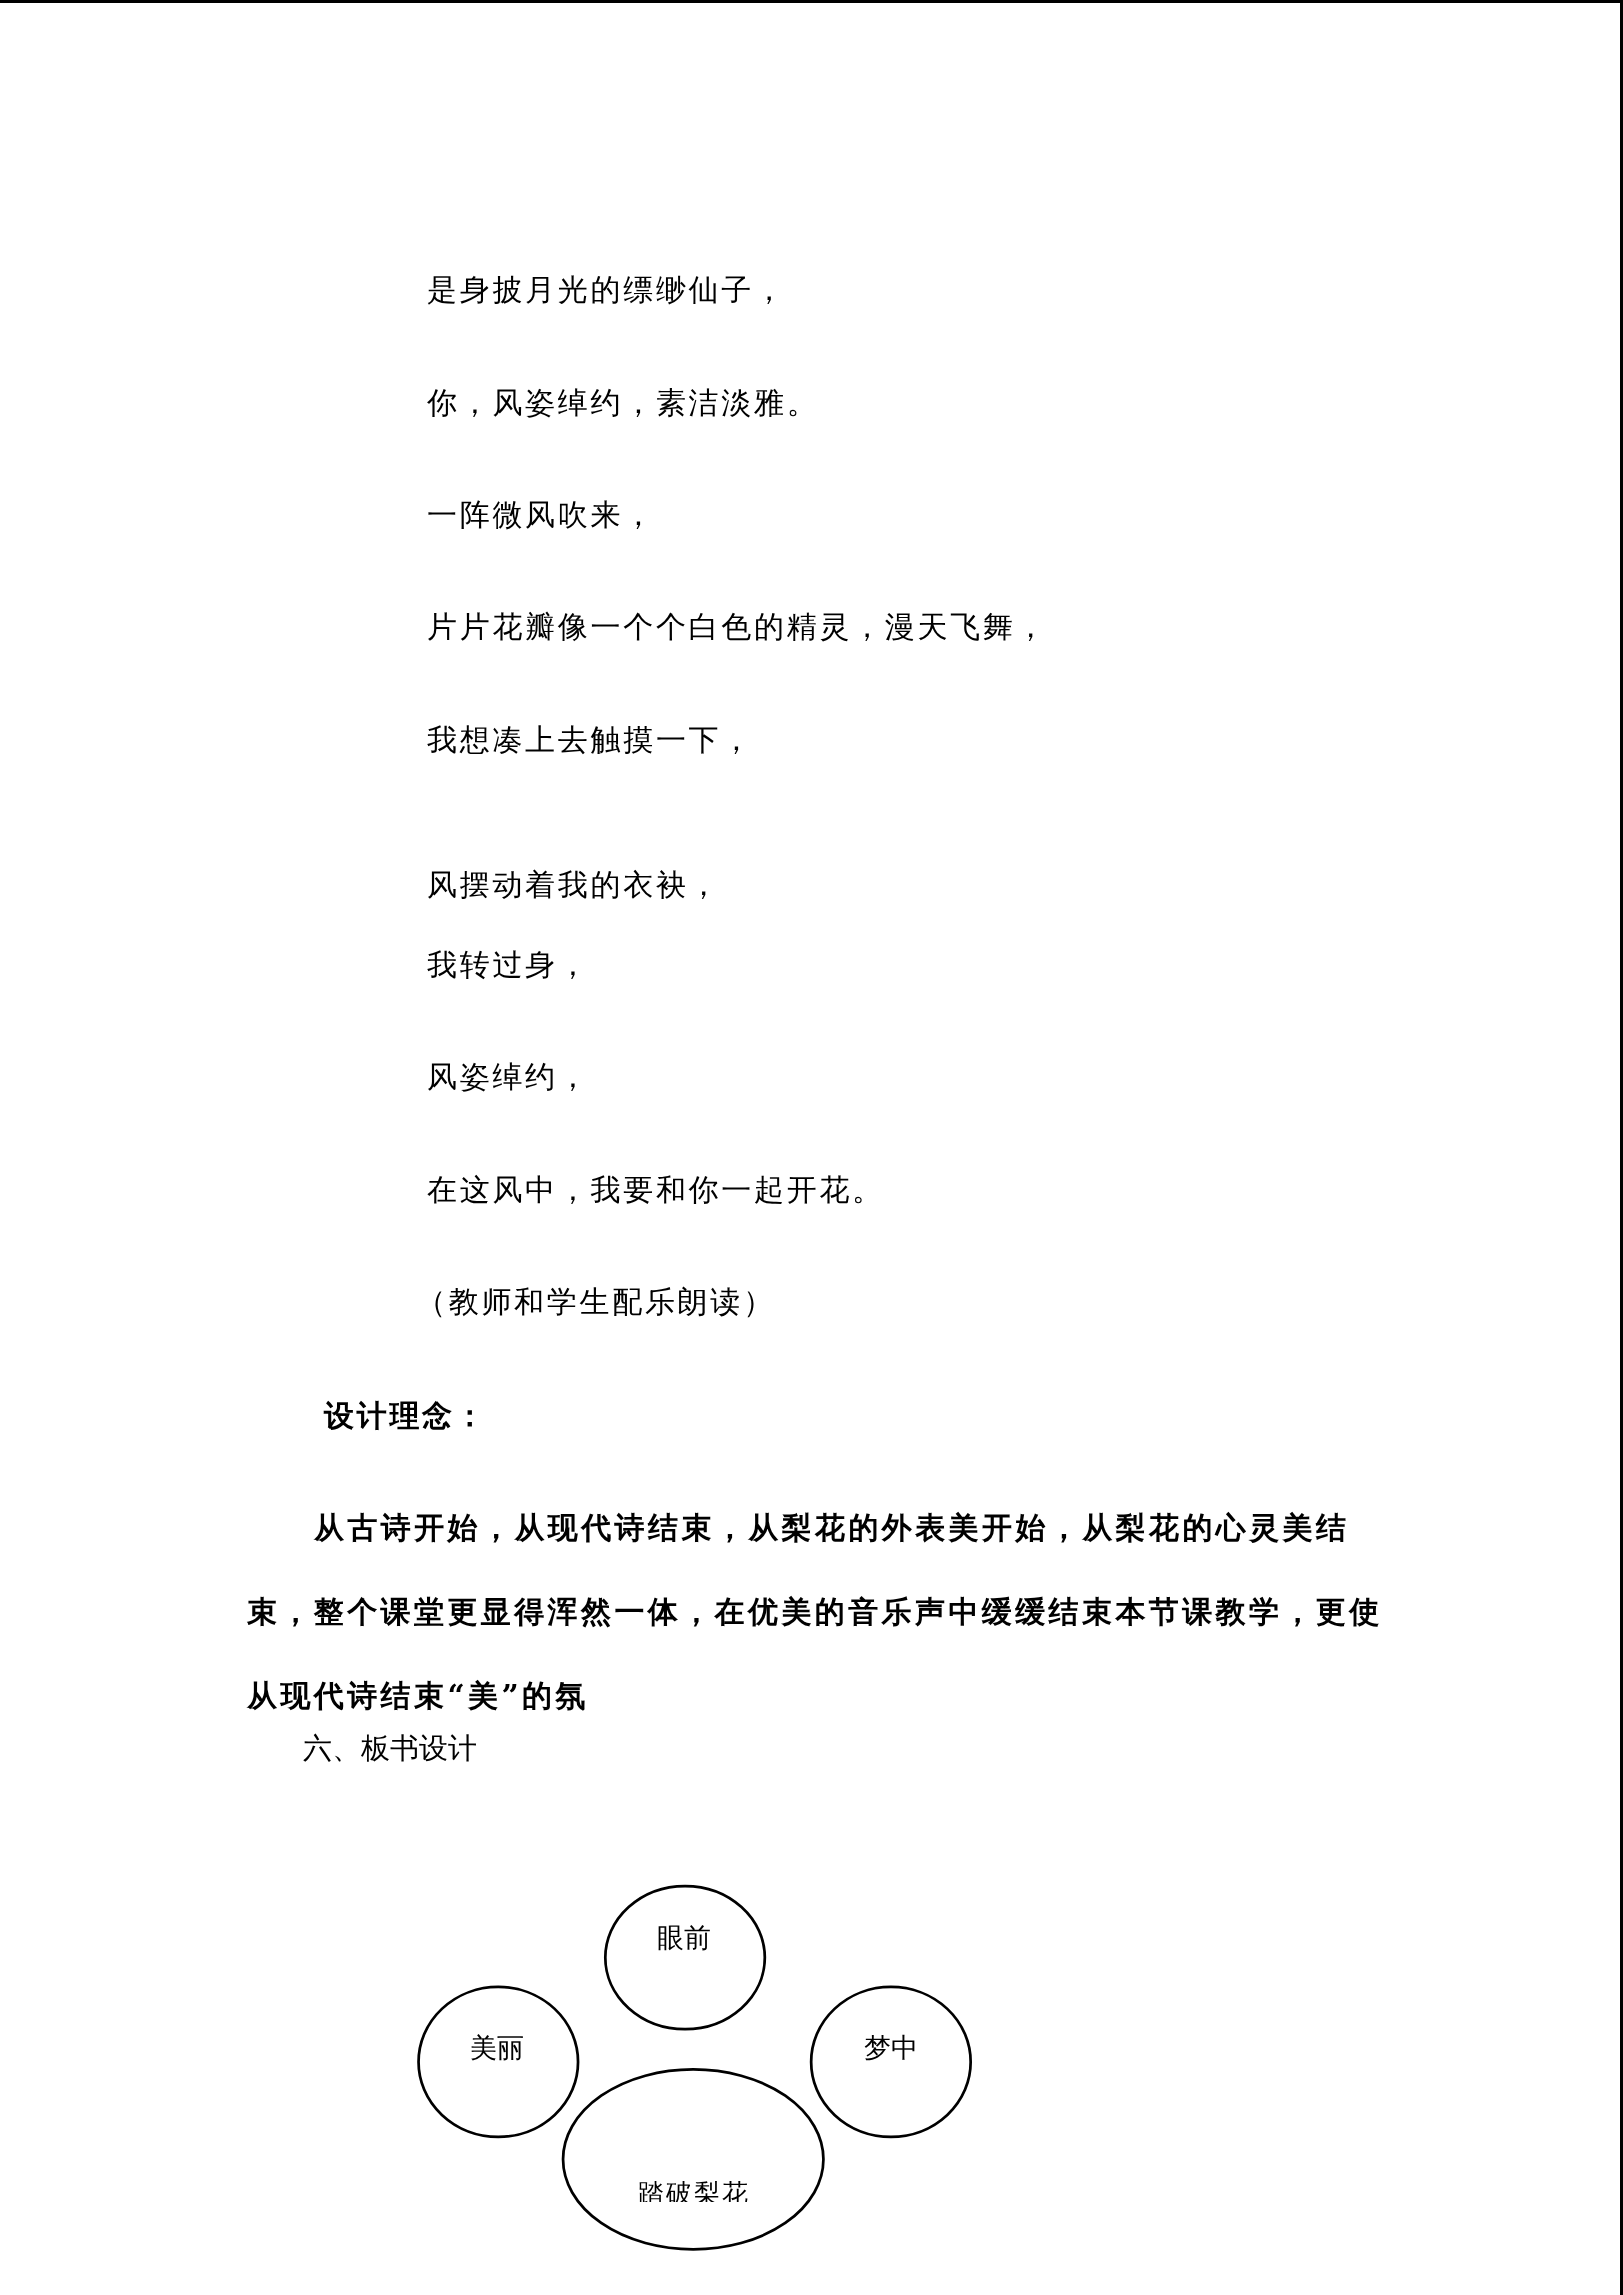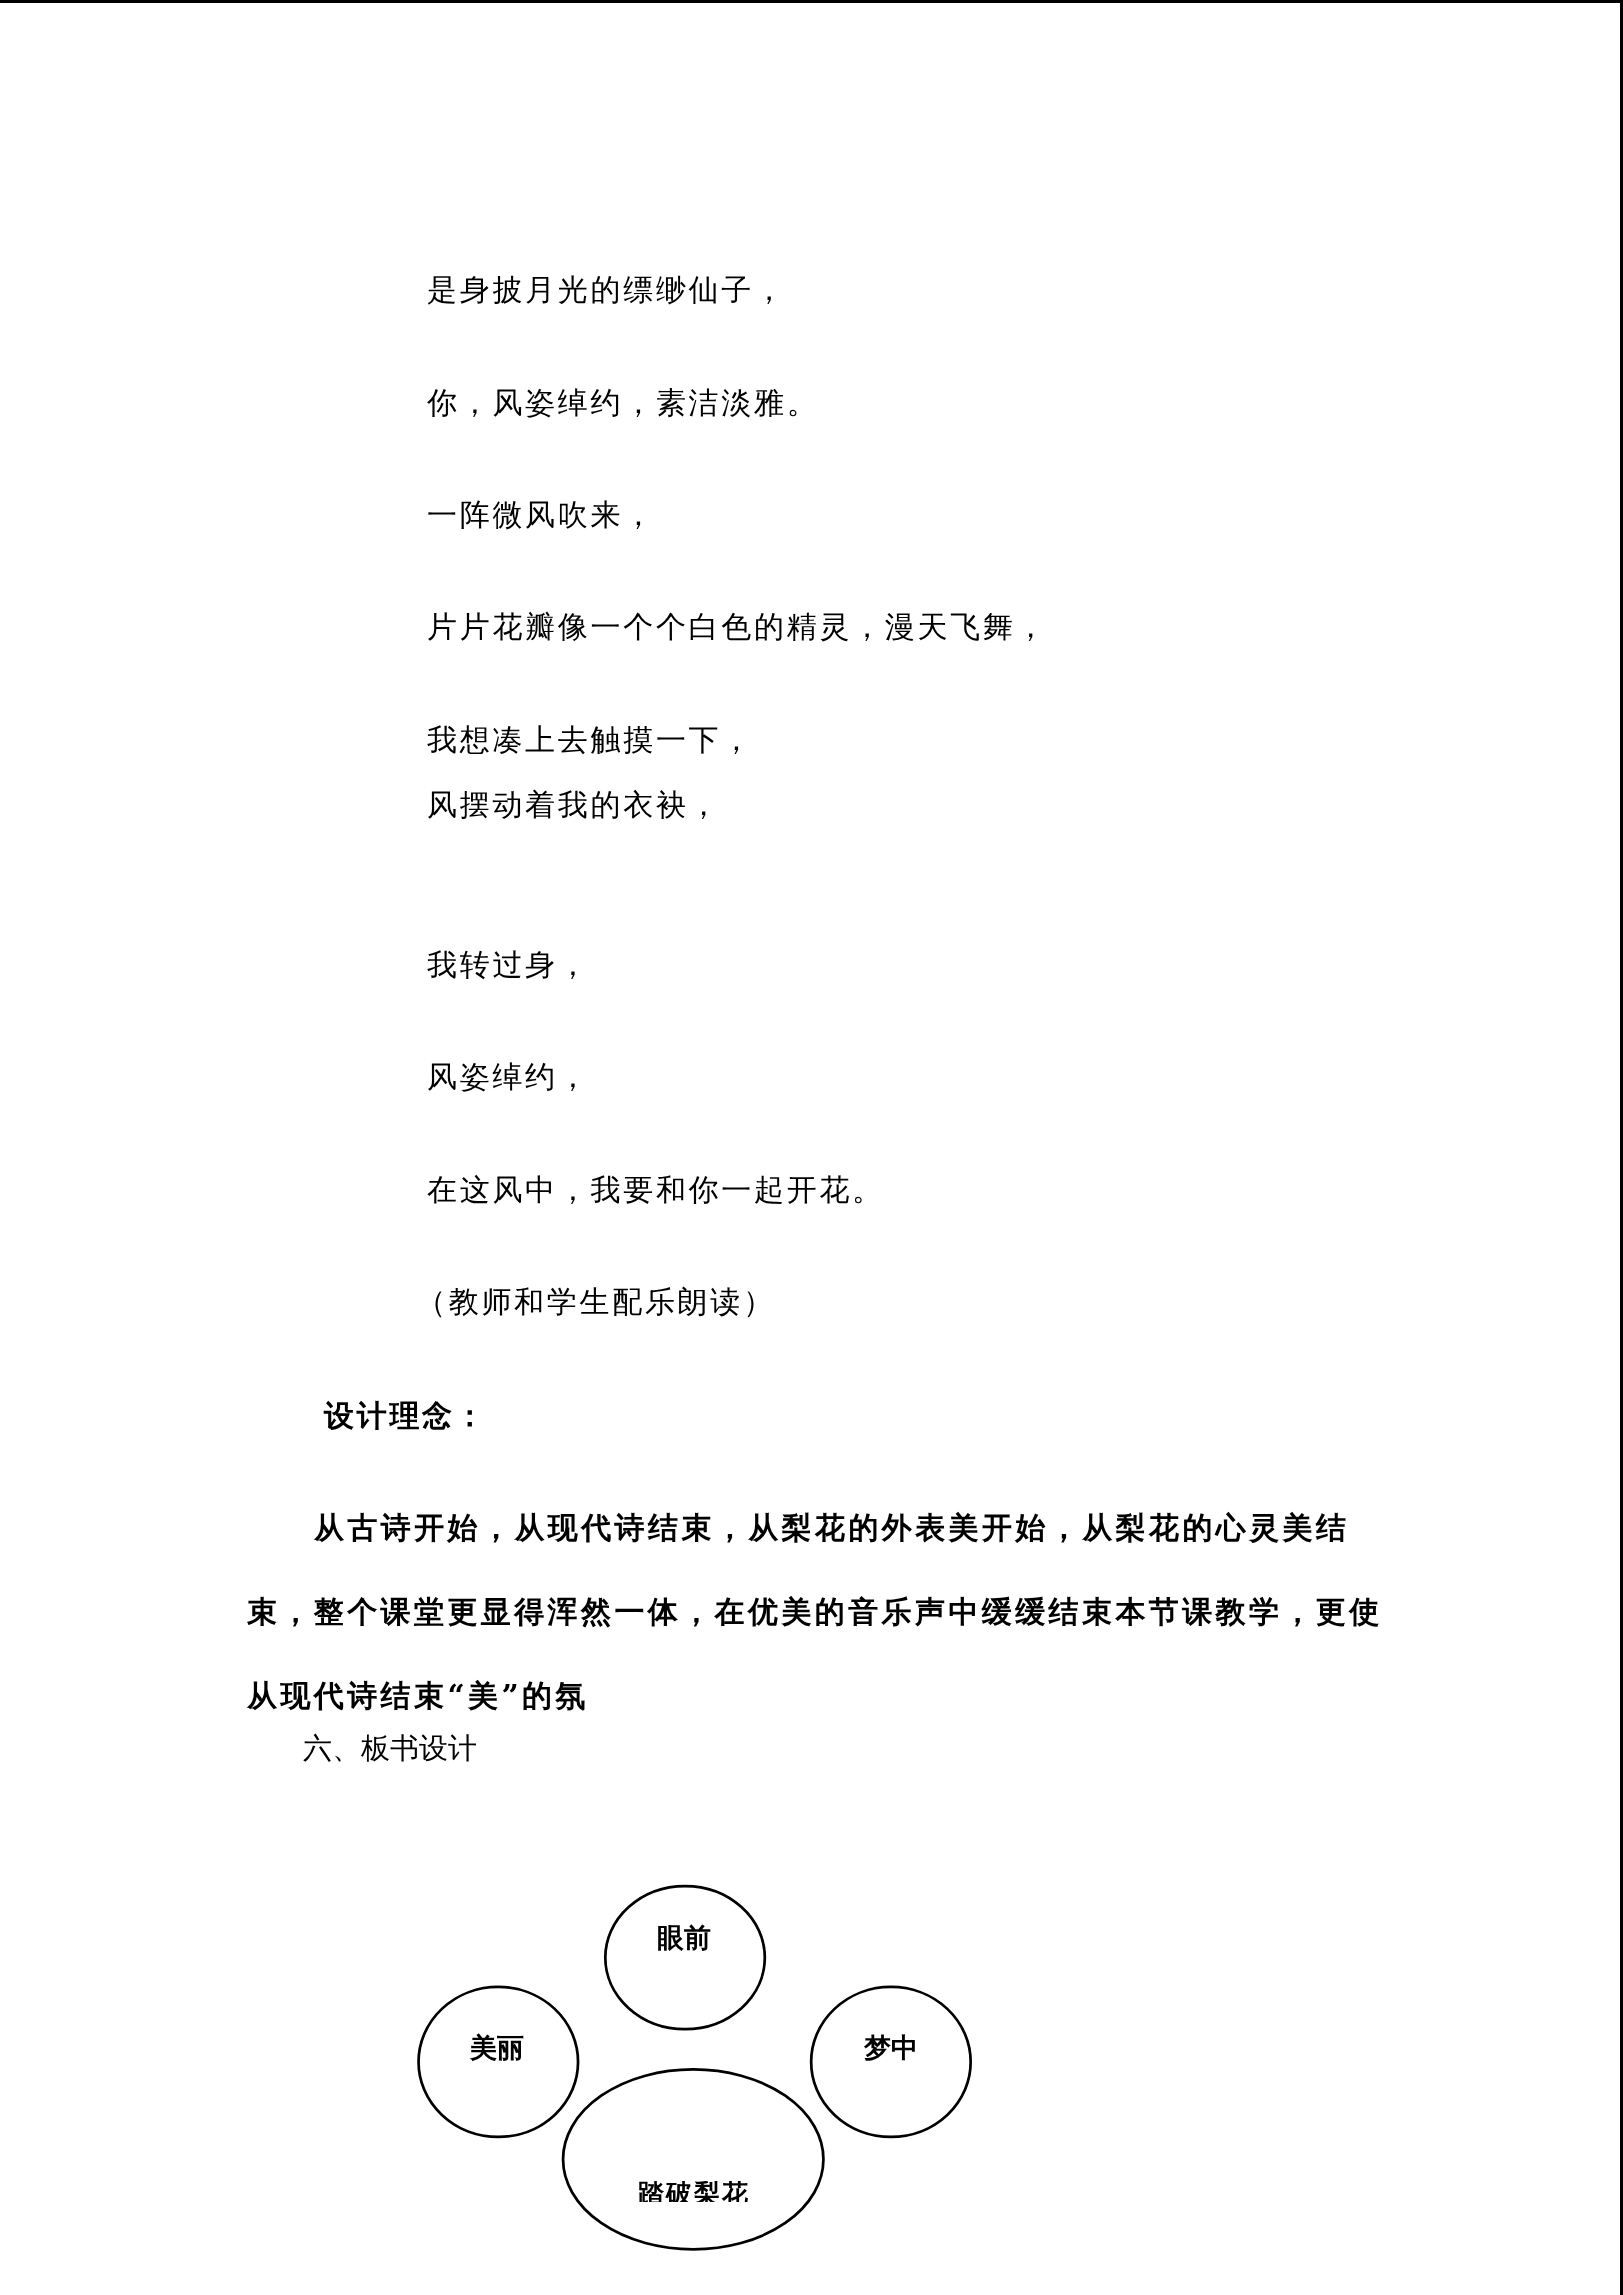--- a/index.html
+++ b/index.html
@@ -37,40 +37,39 @@
     }
     .diagram {
       position: absolute; left: 0; top: 0; width: 1623px; height: 2295px;
     }
     .bubble-label {
       position: absolute;
       font-family: "Liberation Serif", "DejaVu Serif", serif;
       font-size: 27px;
       line-height: 1;
       white-space: nowrap;
-      font-weight: bold;
     }
     .clip-label {
       position: absolute;
       overflow: hidden;
       height: 20.5px;
     }
   </style>
 </head>
 <body>
 
 <div class="page-border-top"></div>
 <div class="page-border-right"></div>
 
 <div class="line poem" style="top:227px">是身披月光的缥缈仙子，</div>
 <div class="line poem" style="top:340px">你，风姿绰约，素洁淡雅。</div>
 <div class="line poem" style="top:452px">一阵微风吹来，</div>
 <div class="line poem" style="top:564px">片片花瓣像一个个白色的精灵，漫天飞舞，</div>
 <div class="line poem" style="top:677px">我想凑上去触摸一下，</div>
-<div class="line poem" style="top:742px">风摆动着我的衣袂，</div>
+<div class="line poem" style="top:822px">风摆动着我的衣袂，</div>
 <div class="line poem" style="top:902px">我转过身，</div>
 <div class="line poem" style="top:1014px">风姿绰约，</div>
 <div class="line poem" style="top:1127px">在这风中，我要和你一起开花。</div>
 <div class="line" style="top:1239px; left:416px">（教师和学生配乐朗读）</div>
 
 <div class="line bold" style="top:1353px; left:324px">设计理念：</div>
 <div class="line bold" style="top:1465px; left:314px; letter-spacing:3.4px">从古诗开始，从现代诗结束，从梨花的外表美开始，从梨花的心灵美结</div>
 <div class="line bold" style="top:1549px; left:247px; letter-spacing:3.4px">束，整个课堂更显得浑然一体，在优美的音乐声中缓缓结束本节课教学，更使</div>
 <div class="line bold" style="top:1633px; left:247px; letter-spacing:3.4px">从现代诗结束“美”的氛</div>
 

